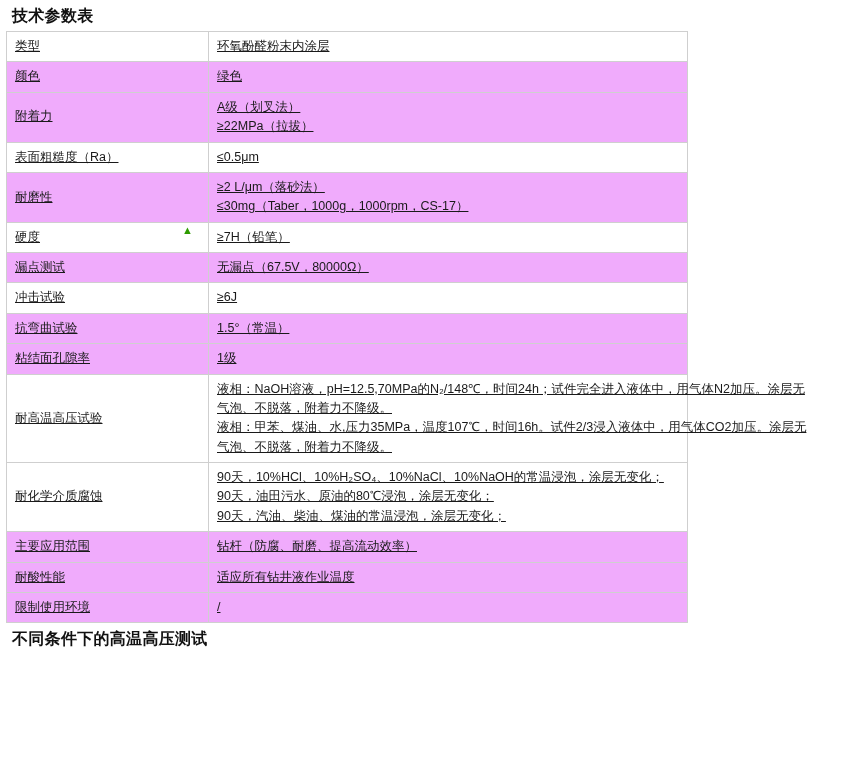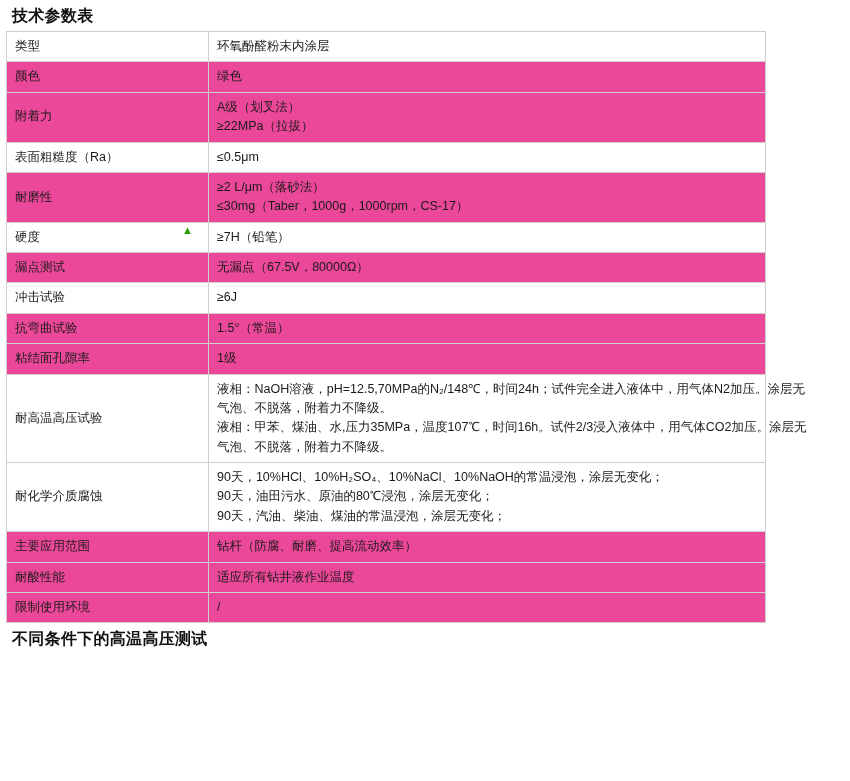--- a/index.html
+++ b/index.html
@@ -22,33 +22,34 @@
   }
   .section-title {
     font-weight: bold;
     font-size: 16px;
     color: #111;
     margin: 2px 0 4px 6px;
     letter-spacing: 0.3px;
   }
   table.spec {
     border-collapse: collapse;
-    width: 760px;
+    width: 682px;
     table-layout: fixed;
+    text-decoration: underline;
   }
   table.spec td {
     border: 1px solid #cfcfcf;
     padding: 5px 8px;
     vertical-align: middle;
     line-height: 1.55;
     font-size: 12.5px;
     color: #1a1a1a;
   }
   table.spec tr.alt td {
-    background: #ec4899;
+    background: #f0abfc;
   }
   table.spec tr.white td {
     background: #ffffff;
   }
   .col-label { width: 185px; }
   .multi-line div { white-space: nowrap; }
   .tick {
     color: #2e9b00;
     font-size: 11px;
     line-height: 1;

